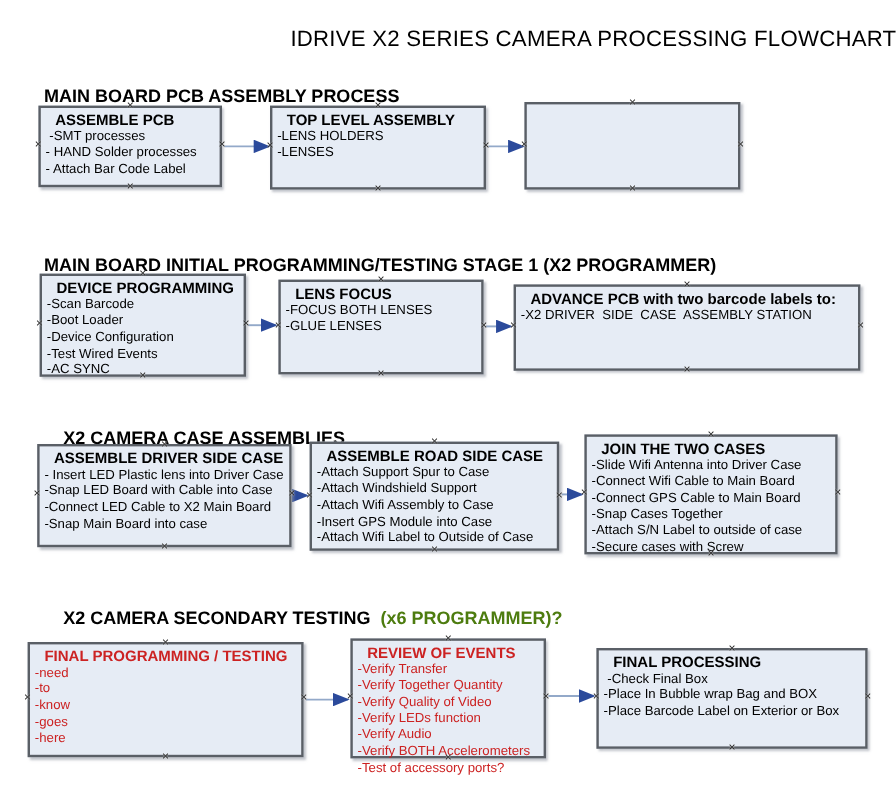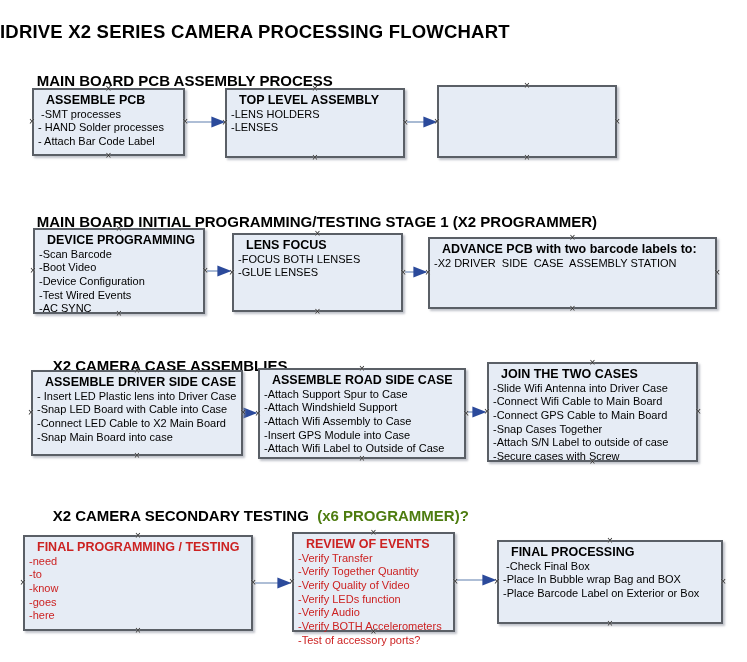--- a/index.html
+++ b/index.html
@@ -2,22 +2,22 @@
 <html><head>
 <meta charset="utf-8">
 <style>
   html,body{margin:0;padding:0;background:#ffffff;}
   .canvas{
     position:relative;width:747px;height:662px;background:#ffffff;
     font-family:"Liberation Sans","DejaVu Sans",sans-serif;color:#000;
     overflow:hidden;
   }
   .main-title{
-    position:absolute;left:0;top:21px;width:100%;text-align:left;
-    font-size:18.5px;font-weight:bold;letter-spacing:0.2px;
+    position:absolute;left:0;top:21px;width:100%;text-align:right;
+    font-size:18.5px;font-weight:normal;letter-spacing:0.2px;
   }
   .heading{
     position:absolute;font-size:15px;font-weight:bold;white-space:pre;
   }
   .heading .accent{color:#4d7c0f;}
   .box{
     position:absolute;background:#e6ecf5;border:2px solid #5a5f66;
     box-sizing:border-box;box-shadow:2px 2px 2px rgba(140,146,158,0.55);
   }
   .box-title{
@@ -101,21 +101,21 @@
   <span class="handle h-t">×</span>
       <span class="handle h-b">×</span>
       <span class="handle h-l">×</span>
       <span class="handle h-r">×</span>
     </div>
 
   <div class="box" style="left:33px;top:228px;width:172px;height:86px">
     <div class="box-title">DEVICE PROGRAMMING</div>
     <div class="box-items">
         <div class="line">-Scan Barcode</div>
-        <div class="line">-Boot Video</div>
+        <div class="line">-Boot Loader</div>
         <div class="line">-Device Configuration</div>
         <div class="line">-Test Wired Events</div>
         <div class="line">-AC SYNC</div>
       </div>
   <span class="handle h-t">×</span>
       <span class="handle h-b">×</span>
       <span class="handle h-l">×</span>
       <span class="handle h-r">×</span>
     </div>
   <div class="box" style="left:232px;top:233px;width:171px;height:79px">

